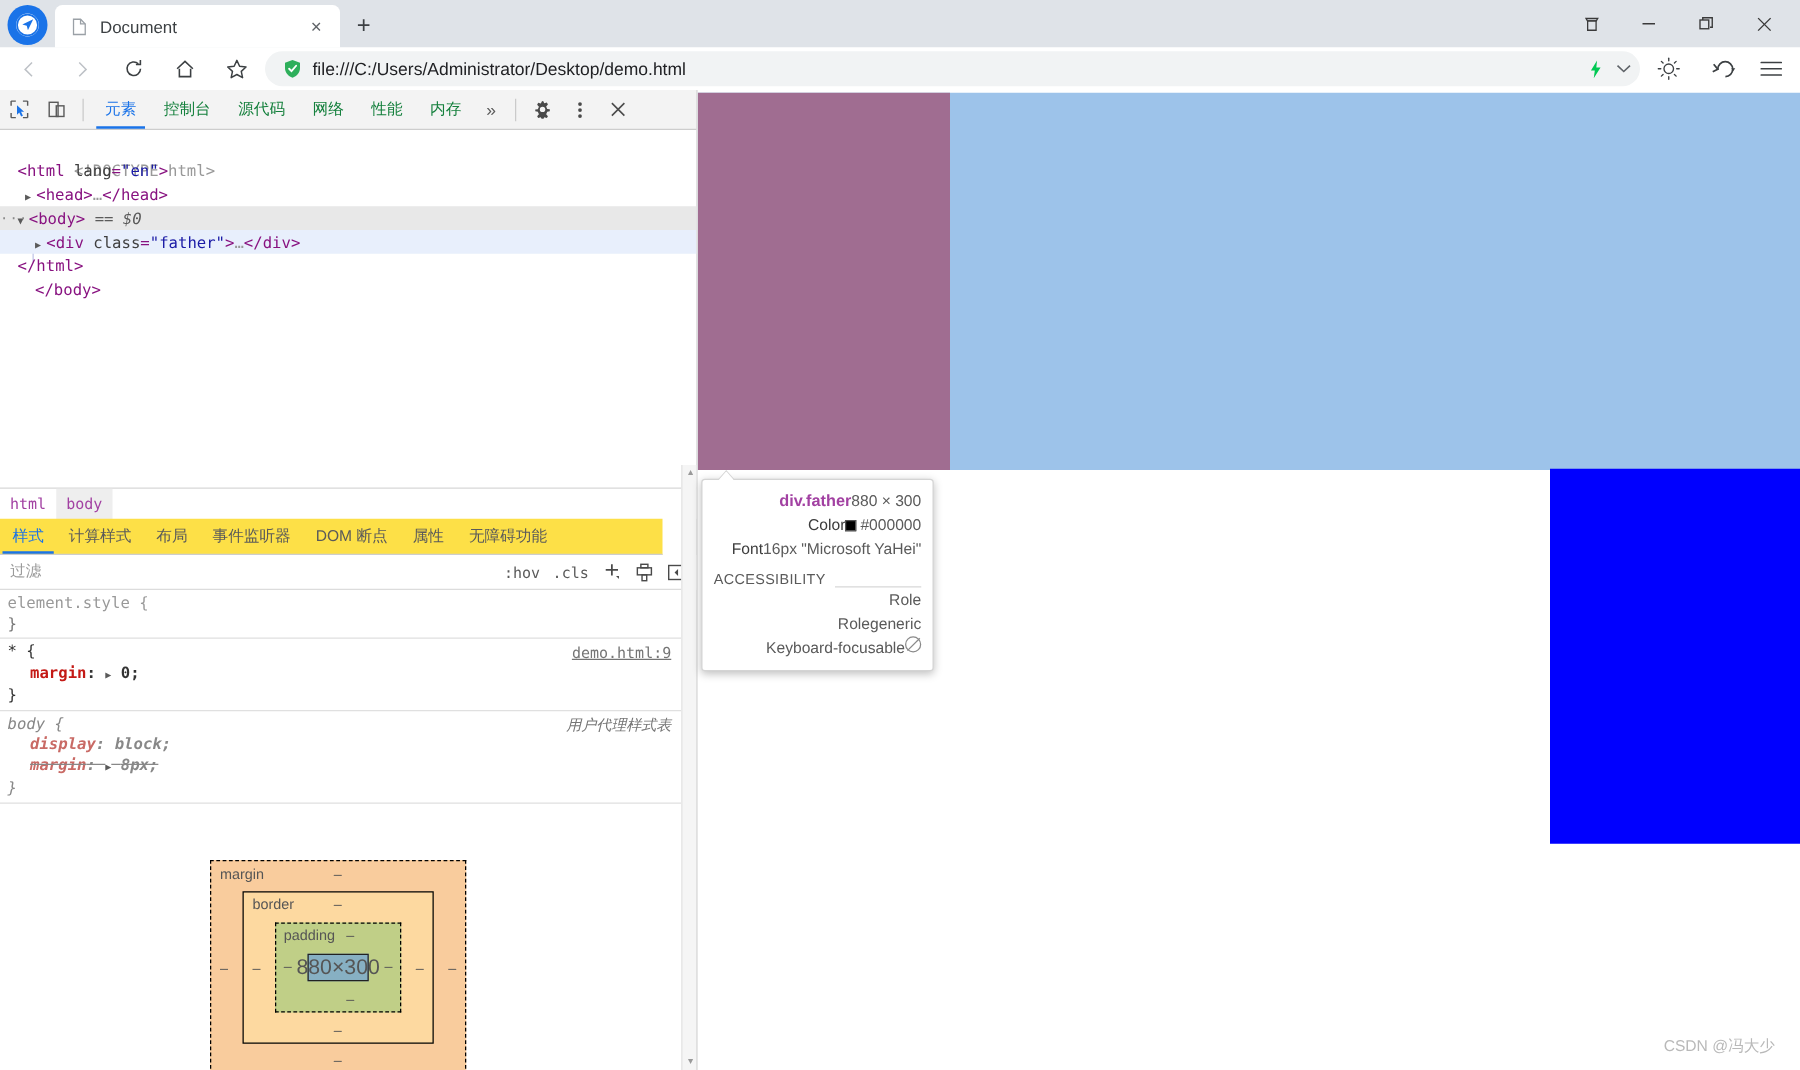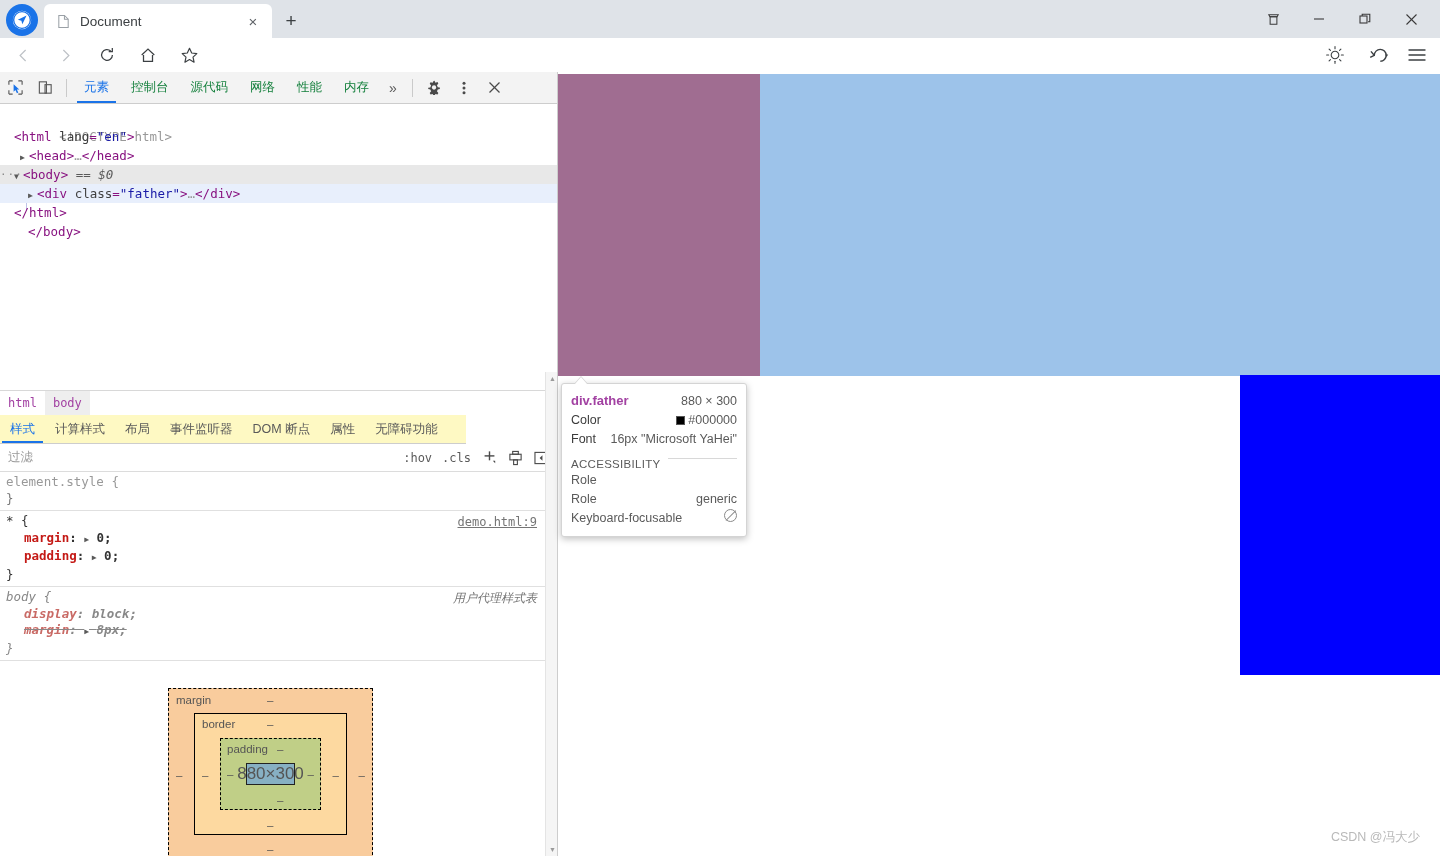--- a/index.html
+++ b/index.html
@@ -99,22 +99,22 @@
   .treebar { position:absolute; left:26px; width:1px; background:#c0c4e8; }
 
   
   .crumbs { position:absolute; left:0; top:318px; width:558px; height:25px;
      background:#ffffff; border-top:1px solid #d8d8d8; display:flex; align-items:center; }
   .crumb { height:25px; padding:0 8px; display:flex; align-items:center;
      font-size:12px; color:#a241a2; font-family:"DejaVu Sans Mono", monospace; }
   .crumb.active { background:#eeeeee; }
 
   
-  .side-tabs { position:absolute; left:0; top:343px; width:466px; height:29px;
-     background:#fef9c3; border-bottom:1px solid #cdcdcd; display:flex; align-items:flex-start; }
+  .side-tabs { position:absolute; left:0; top:343px; width:530px; height:29px;
+     background:#fde047; border-bottom:1px solid #cdcdcd; display:flex; align-items:flex-start; }
   .side-tab { height:28px; padding:0 10px; display:flex; align-items:center;
      font-size:12.5px; color:#5a5a5a; position:relative; white-space:nowrap; }
   .side-tab.active { color:#1a73e8; }
   .side-tab.active::after { content:""; position:absolute; left:2px; right:2px; bottom:0; height:2px; background:#1a73e8; }
 
   
   .filter-row { position:absolute; left:0; top:372px; width:558px; height:28px;
      background:#ffffff; border-bottom:1px solid #dcdcdc; display:flex; align-items:center; }
   .filter-input { margin-left:8px; font-size:12.5px; color:#9a9a9a; flex:1 1 auto; }
   .fr-btn { height:26px; display:flex; align-items:center; justify-content:center;
@@ -160,28 +160,28 @@
   
   .tooltip { position:absolute; left:561px; top:383px; width:186px;
      background:#ffffff; border:1px solid #d4d4d4; border-radius:3px;
      box-shadow:0 2px 7px rgba(0,0,0,.25); padding:7px 9px 8px 9px;
      font-family:"Liberation Sans", sans-serif; font-size:12.5px; color:#3b3b3b; }
   .tt-caret { position:absolute; left:13px; top:-7px; width:12px; height:7px;
      background:#ffffff; clip-path:polygon(50% 0, 100% 100%, 0 100%);
      border:none; }
   .tt-caret-b { position:absolute; left:12px; top:-8px; width:14px; height:8px;
      background:#d4d4d4; clip-path:polygon(50% 0, 100% 100%, 0 100%); }
-  .tt-row { display:flex; align-items:baseline; justify-content:space-between; line-height:19px; }
+  .tt-row { display:flex; align-items:baseline; justify-content:flex-end; line-height:19px; }
   .tt-sel { color:#a241a2; font-weight:bold; font-size:13px; }
   .tt-dim { color:#5a5a5a; }
   .tt-key { color:#3b3b3b; }
   .tt-swatch { display:inline-block; width:9px; height:9px; background:#000; margin-right:3px;
      vertical-align:-1px; border:1px solid #555; }
   .tt-font { line-height:19px; }
-  .tt-a11y { display:flex; align-items:flex-start; margin-top:9px; margin-bottom:1px; }
+  .tt-a11y { display:flex; align-items:flex-end; margin-top:9px; margin-bottom:1px; }
   .tt-a11y-label { font-size:11.5px; letter-spacing:.3px; color:#5a5a5a; white-space:nowrap; }
   .tt-a11y-line { flex:1 1 auto; height:1px; background:#d8d8d8; margin-left:7px; }
   .tt-noicon { display:inline-block; width:13px; height:13px; border:1.3px solid #8a8a8a;
      border-radius:50%; position:relative; vertical-align:-2px; }
   .tt-noicon::after { content:""; position:absolute; left:-1px; top:5px; width:14px; height:1.3px;
      background:#8a8a8a; transform:rotate(-45deg); }
 
   .watermark { position:absolute; right:20px; bottom:10px; font-size:12.5px; color:#b9b9b9;
      font-family:"Liberation Sans", sans-serif; }
 </style>
@@ -262,20 +262,37 @@
       <path d="M3 10 L10 3.5 L17 10" fill="none" stroke="currentColor" stroke-width="1.4"></path>
       <path d="M5 10v7h10v-7" fill="none" stroke="currentColor" stroke-width="1.4"></path>
     </svg>
   </div>
   <div class="nav-btn nb-star">
     <svg width="19" height="19" viewBox="0 0 20 20">
       <path d="M10 2.4 L12.3 7.4 L17.7 8 L13.7 11.7 L14.8 17 L10 14.3 L5.2 17 L6.3 11.7 L2.3 8 L7.7 7.4z" fill="none" stroke="currentColor" stroke-width="1.25" stroke-linejoin="round"></path>
     </svg>
   </div>
 
+  <div class="omnibox">
+    <svg class="omni-shield" viewBox="0 0 16 16">
+      <path d="M8 1 L14 3.2 v4.2 C14 11.1 11.4 14 8 15.2 C4.6 14 2 11.1 2 7.4 V3.2z" fill="#2eaf5b"></path>
+      <path d="M5.3 8 L7.2 9.9 L10.9 5.6" fill="none" stroke="#fff" stroke-width="1.5" stroke-linecap="round"></path>
+    </svg>
+    <span class="omni-url">file:///C:/Users/Administrator/Desktop/demo.html</span>
+    <span class="omni-flash">
+      <svg width="13" height="15" viewBox="0 0 12 16">
+        <path d="M7.2 0.5 L2 9 h3.3 l-0.9 6.5 L10.2 6.5 H6.6z" fill="#00c853"></path>
+      </svg>
+    </span>
+    <span class="omni-chev">
+      <svg width="12" height="8" viewBox="0 0 12 8">
+        <path d="M1 1.5 L6 6.2 L11 1.5" fill="none" stroke="#5f6368" stroke-width="1.3"></path>
+      </svg>
+    </span>
+  </div>
 
   <div class="tool-btn tb-sun">
     <svg width="20" height="20" viewBox="0 0 22 22">
       <circle cx="11" cy="11" r="4.2" fill="none" stroke="currentColor" stroke-width="1.2"></circle>
       <g stroke="currentColor" stroke-width="1.2" stroke-linecap="round">
         <line x1="11" y1="1.8" x2="11" y2="4"></line>
           <line x1="11" y1="18" x2="11" y2="20.2"></line>
         <line x1="1.8" y1="11" x2="4" y2="11"></line>
           <line x1="18" y1="11" x2="20.2" y2="11"></line>
         <line x1="4.5" y1="4.5" x2="6" y2="6"></line>
@@ -423,21 +440,20 @@
     </div>
 
     <div class="rule">
       <div class="rule-head">
         <span style="color:#333;">*</span>
           <span>&nbsp;</span>
           <span style="color:#333;">{</span>
       </div>
       <a class="rule-src">demo.html:9</a>
       <div class="prop-line"><span class="p-name">margin</span><span class="p-value">: </span><span class="arrow-tri">▶</span><span class="p-value"> </span><span class="p-value">0</span><span class="p-value">;</span></div>
-      <div class="prop-line"><span class="p-name">padding</span><span class="p-value">: </span><span class="arrow-tri">▶</span><span class="p-value"> </span><span class="p-value">0</span><span class="p-value">;</span></div>
       <div style="color:#333;">}</div>
     </div>
 
     <div class="rule ua-rule">
       <div class="rule-head">
         <span>body</span>
           <span>&nbsp;</span>
           <span>{</span>
       </div>
       <span class="rule-src ua">用户代理样式表</span>

